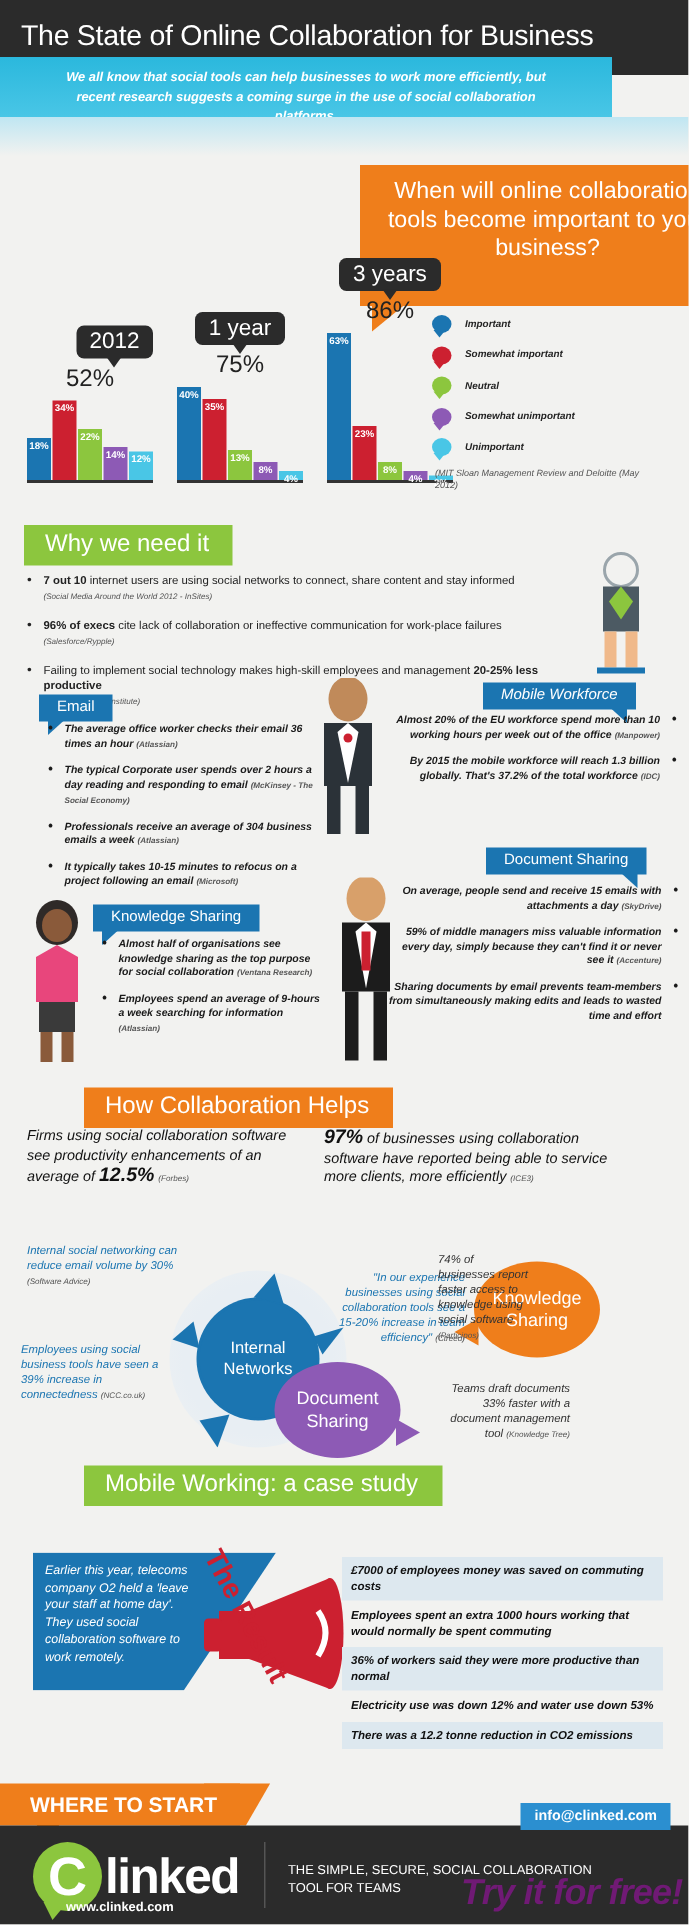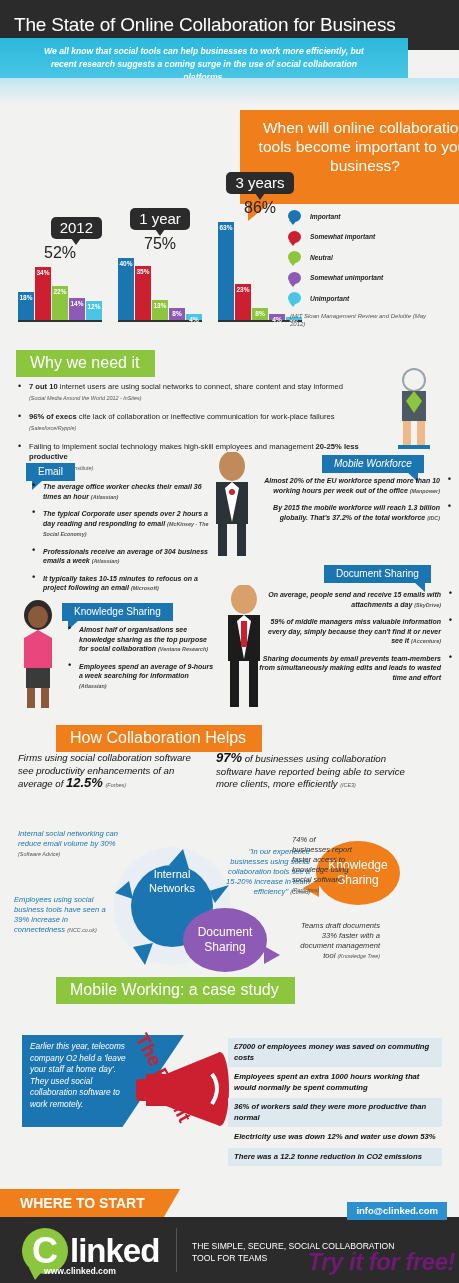--- a/index.html
+++ b/index.html
@@ -134,21 +134,21 @@
 
   
   .netwrap { position:absolute; left:0; top:825px; width:459px; height:150px; }
   .ring {
     position:absolute; left:113px; top:22px; width:118px; height:118px;
     border-radius:50%; background:radial-gradient(circle, #e8eef3 60%, #eff2f3 100%);
   }
   .bub-core {
     position:absolute; left:133px; top:42px; width:78px; height:78px; border-radius:50%;
     background:#1b75b1; color:#fff; font-size:11px; text-align:center;
-    display:flex; justify-content:center; line-height:14px;
+    display:flex; align-items:center; justify-content:center; line-height:14px;
   }
   .txt-blue { font-size:7.6px; line-height:10px; font-style:italic; color:#1b75b1; position:absolute; }
   .txt-dark { font-size:7.6px; line-height:10px; font-style:italic; color:#333; position:absolute; }
   .bub-org {
     position:absolute; left:316px; top:16px; width:84px; height:64px; border-radius:50%;
     background:#ef7e1b; color:#fff; font-size:12px; text-align:center;
     display:flex; align-items:center; justify-content:center; line-height:15px;
   }
   .bub-org:after{
     content:""; position:absolute; left:-13px; top:38px;

